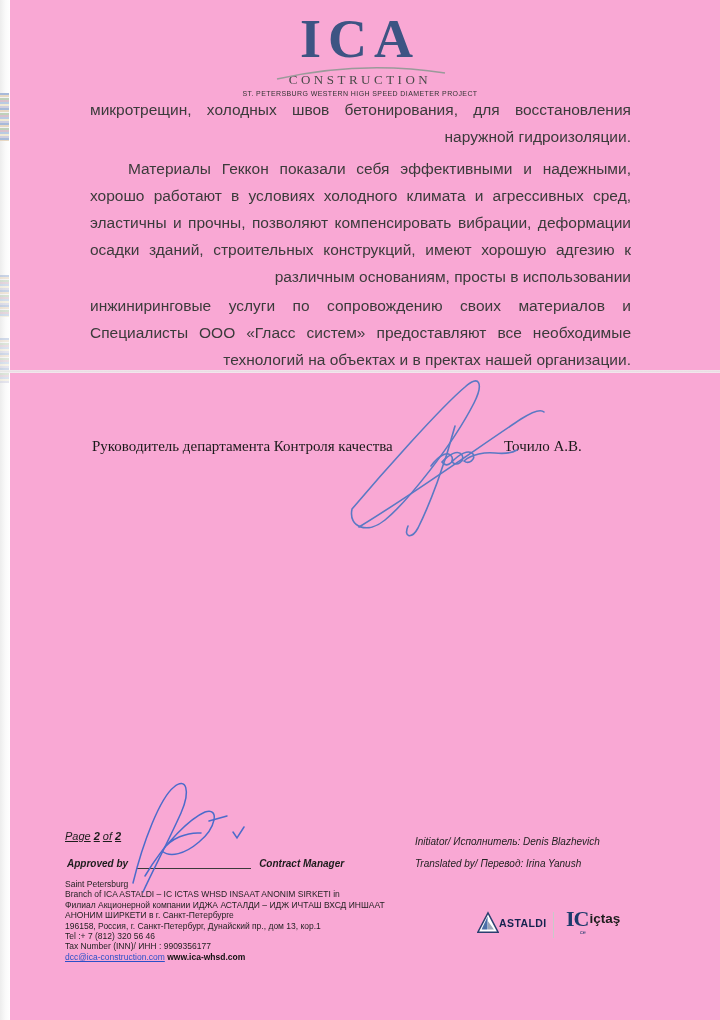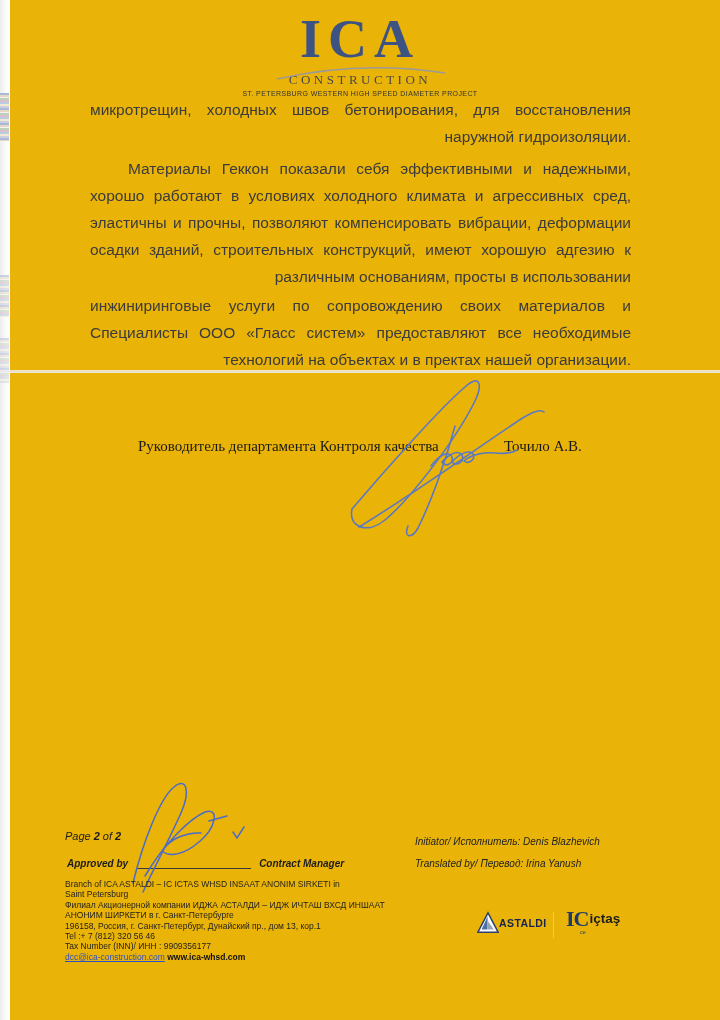--- a/index.html
+++ b/index.html
@@ -1,18 +1,18 @@
 <!DOCTYPE html>
 <html><head>
 <meta charset="utf-8">
 <style>
   * { margin:0; padding:0; box-sizing:border-box; }
   html,body { background:#fff; }
   .page {
-    position:relative; width:720px; height:1020px; background:#eab308;
+    position:relative; width:720px; height:1020px; background:#f9a8d4;
     font-family:"Liberation Sans", sans-serif; overflow:hidden;
   }
   
   .edge-shade { position:absolute; left:0; top:0; width:10px; height:100%;
     background:linear-gradient(90deg,#ededed,#fafafa 55%,#ffffff); }
   .noise { position:absolute; left:0; width:9px;
     background:repeating-linear-gradient(180deg,#9fb3d6 0 2px,#e6d4bd 2px 4px,#f2f2f2 4px 5px,#b9cdb4 5px 7px,#d4b9c6 7px 9px,#b3c6e0 9px 11px,#efe7d0 11px 13px,#c9c9dd 13px 15px); }
   .noise1 { top:93px; height:48px; opacity:.9; }
   .noise2 { top:275px; height:42px; opacity:.55; }
   .noise3 { top:338px; height:45px; opacity:.45; }
@@ -33,28 +33,28 @@
   .jline { height:27px; line-height:27px; overflow:hidden; text-align:justify; text-align-last:justify; }
   .jline::after { content:""; display:inline-block; width:100%; }
   .jlast { height:27px; line-height:27px; text-align:right; }
   .jindent { padding-left:38px; }
   
   .fold-line { position:absolute; left:0; top:370px; width:720px; height:3px;
     background:linear-gradient(180deg,#f1f1f1,#e7e7e7 50%,#f6f6f6); opacity:.85; }
   
   .sig-row { position:absolute; left:0; top:438px; width:720px;
     font-family:"Liberation Serif", serif; font-size:15px; color:#1a1a1a; }
-  .sig-title { position:absolute; left:92px; top:0;margin-left:46px; }
+  .sig-title { position:absolute; left:92px; top:0; }
   .sig-name { position:absolute; left:504px; top:0; }
   .sig-main { position:absolute; left:335px; top:376px; }
   .sig-approved { position:absolute; left:103px; top:780px; }
   
   .it { font-style:italic; }
   .page-label { position:absolute; left:65px; top:830px; font-size:11px; color:#1c1c1c; }
-  .page-label span, .page-label b { margin-right:3px; }
+  .page-label span, .page-label b { margin-right:3px;text-decoration:underline; }
   .approved-row { position:absolute; left:67px; top:858px; font-size:10px; color:#1c1c1c;
     display:flex; align-items:flex-end;justify-content:space-between; }
   .approved-row .lbl { font-weight:bold; font-style:italic; }
   .sig-line { display:inline-block; width:115px; border-bottom:1px solid #3a3a3a; height:10px; margin:0 8px; }
   .initiator { position:absolute; left:415px; top:836px; font-size:10px; font-style:italic; color:#222; }
   .translated { position:absolute; left:415px; top:858px; font-size:10px; font-style:italic; color:#222; }
   .address { position:absolute; left:65px; top:879px; width:340px;
     font-size:8.5px; line-height:10.4px; color:#1f1f1f; }
   .email { color:#2b50c8; text-decoration:underline; cursor:pointer; }
   .site { font-weight:bold; color:#111; }
@@ -141,22 +141,22 @@
   <div class="initiator">
     <span>Initiator/ Исполнитель:</span>
     <span>Denis Blazhevich</span>
   </div>
   <div class="translated">
     <span>Translated by/ Перевод:</span>
     <span>Irina Yanush</span>
   </div>
 
   <div class="address">
+    <div>Saint Petersburg</div>
     <div>Branch of ICA ASTALDI – IC ICTAS WHSD INSAAT ANONIM SIRKETI in</div>
-    <div>Saint Petersburg</div>
     <div>Филиал Акционерной компании ИДЖА АСТАЛДИ – ИДЖ ИЧТАШ ВХСД ИНШААТ</div>
     <div>АНОНИМ ШИРКЕТИ в г. Санкт-Петербурге</div>
     <div>196158, Россия, г. Санкт-Петербург, Дунайский пр., дом 13, кор.1</div>
     <div>Tel :+ 7 (812) 320 56 46</div>
     <div>Tax Number (INN)/ ИНН : 9909356177</div>
     <div>
       <a class="email">dcc@ica-construction.com</a>
       <b class="site">www.ica-whsd.com</b>
     </div>
   </div>

